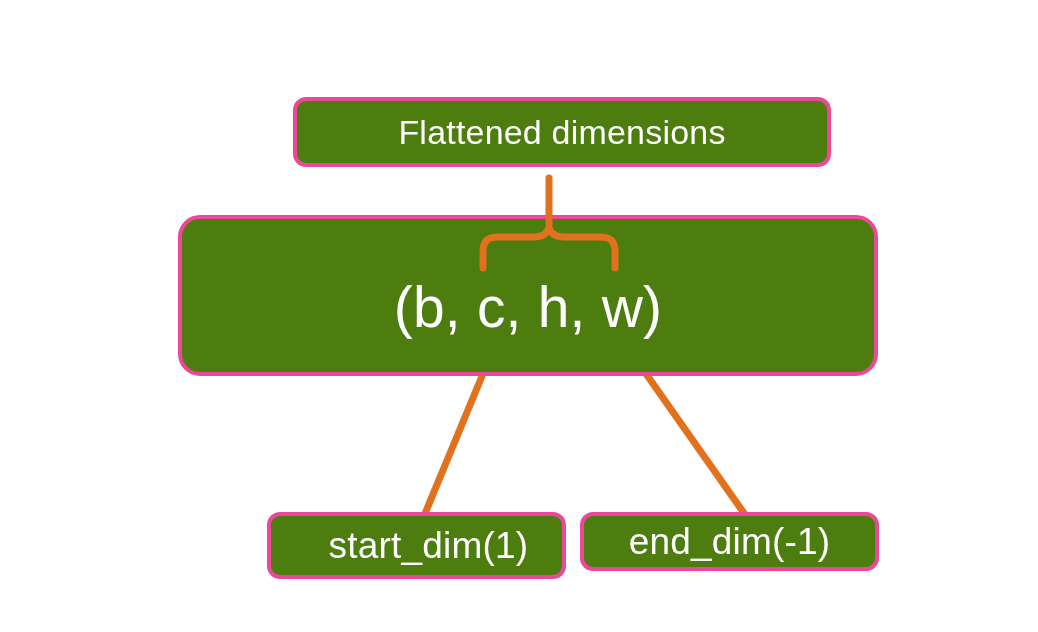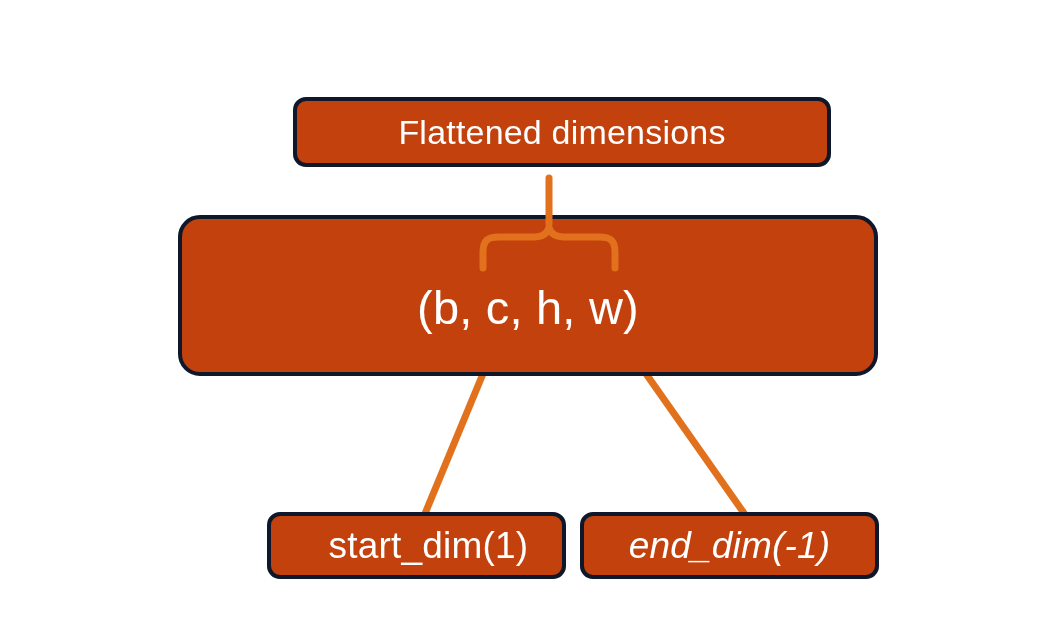--- a/index.html
+++ b/index.html
@@ -13,22 +13,22 @@
   #canvas {
     position: relative;
     width: 1038px;
     height: 632px;
     background: #ffffff;
     overflow: hidden;
   }
   .box {
     position: absolute;
     box-sizing: border-box;
-    background: #c2410c;
-    border: 4px solid #0f172a;
+    background: #4d7c0f;
+    border: 4px solid #ec4899;
     border-radius: 14px;
     display: flex;
     align-items: center;
     justify-content: center;
     color: #ffffff;
     font-weight: 400;
     letter-spacing: 0.2px;
     z-index: 1;
   }
   .box-label {
@@ -48,41 +48,40 @@
   #box-shape {
     left: 178px;
     top: 215px;
     width: 700px;
     height: 161px;
     border-radius: 22px;
     align-items: center;
     justify-content: center;
   }
   #box-shape .box-label {
-    font-size: 47px;
+    font-size: 57px;
     margin-top: 24px;
   }
 
   #box-start-dim {
     left: 267px;
     top: 512px;
     width: 299px;
     height: 67px;
     border-radius: 13px;
     padding-left: 24px;
   }
   #box-start-dim .box-label { font-size: 37px; }
 
   #box-end-dim {
     left: 580px;
     top: 512px;
     width: 299px;
-    height: 67px;
+    height: 59px;
     border-radius: 13px;
-    font-style: italic;
   }
   #box-end-dim .box-label { font-size: 37px; }
 
   
   #connectors {
     position: absolute;
     left: 0;
     top: 0;
     width: 1038px;
     height: 632px;

